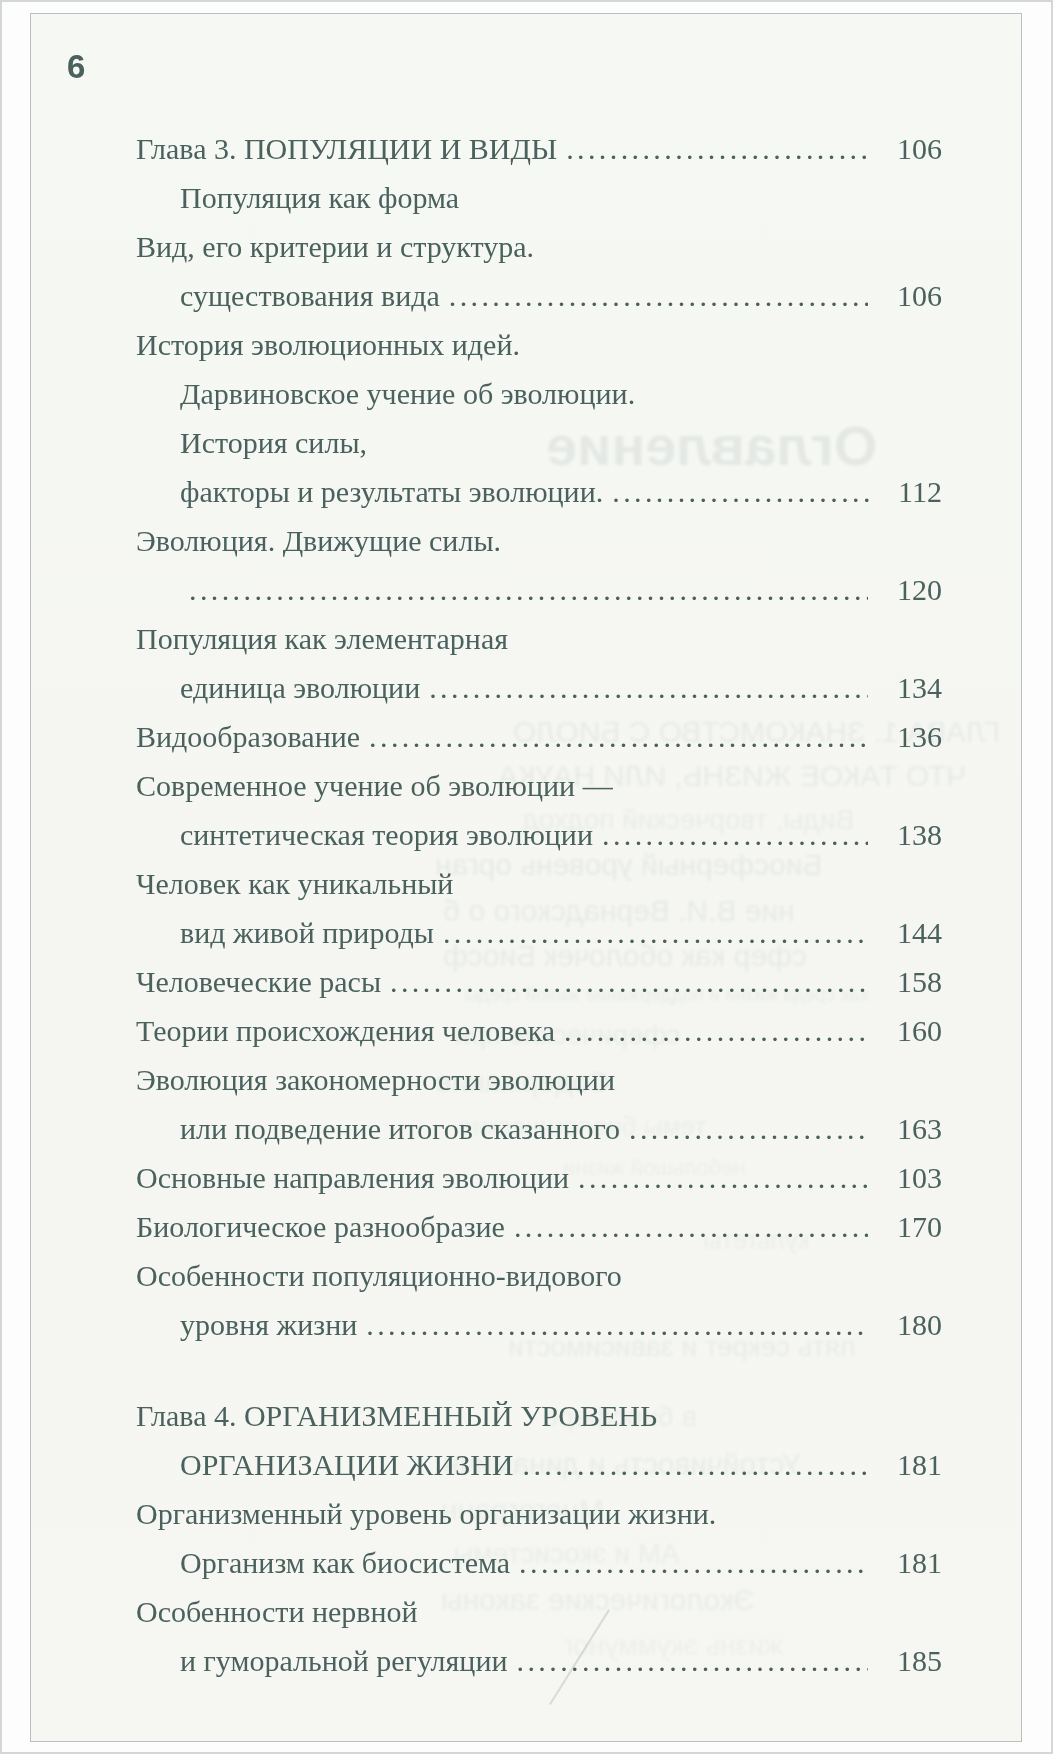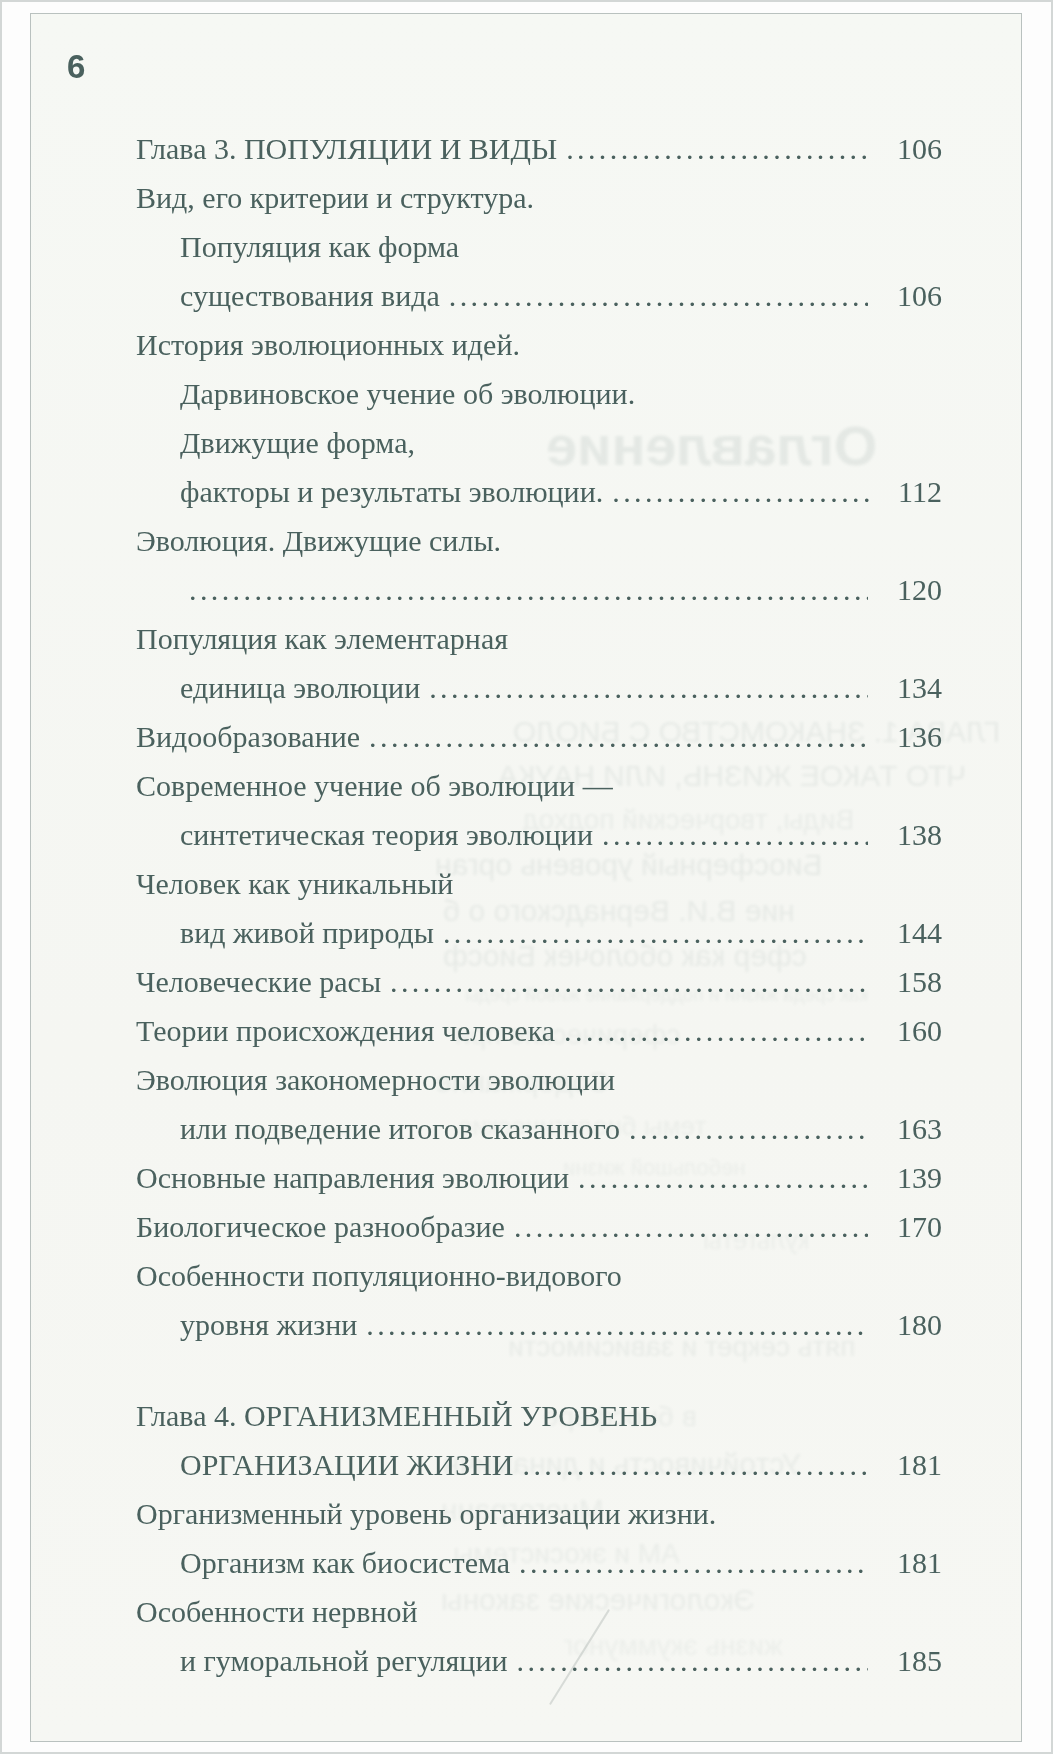--- a/index.html
+++ b/index.html
@@ -71,47 +71,47 @@
       </div>
 
     <div class="folio">6</div>
 
     <div class="toc" id="toc">
         <div class="row">
     <span class="label">Глава 3. ПОПУЛЯЦИИ И ВИДЫ</span>
     <span class="leader">........................................................................................................................</span>
     <span class="pg">106</span>
   </div>
+        <div class="row indent">
+    <span class="label">Популяция как форма</span>
+    <span class="leader"></span>
+    <span class="pg"></span>
+  </div>
         <div class="row">
     <span class="label">Вид, его критерии и структура.</span>
     <span class="leader"></span>
     <span class="pg"></span>
   </div>
         <div class="row indent">
-    <span class="label">Популяция как форма</span>
-    <span class="leader"></span>
-    <span class="pg"></span>
-  </div>
-        <div class="row indent">
     <span class="label">существования вида</span>
     <span class="leader">........................................................................................................................</span>
     <span class="pg">106</span>
   </div>
         <div class="row">
     <span class="label">История эволюционных идей.</span>
     <span class="leader"></span>
     <span class="pg"></span>
   </div>
         <div class="row indent">
     <span class="label">Дарвиновское учение об эволюции.</span>
     <span class="leader"></span>
     <span class="pg"></span>
   </div>
         <div class="row indent">
-    <span class="label">Движущие форма,</span>
+    <span class="label">История силы,</span>
     <span class="leader"></span>
     <span class="pg"></span>
   </div>
         <div class="row indent">
     <span class="label">факторы и результаты эволюции.</span>
     <span class="leader">........................................................................................................................</span>
     <span class="pg">112</span>
   </div>
         <div class="row">
     <span class="label">Эволюция. Движущие силы.</span>
@@ -173,21 +173,21 @@
     <span class="pg"></span>
   </div>
         <div class="row indent">
     <span class="label">или подведение итогов сказанного</span>
     <span class="leader">........................................................................................................................</span>
     <span class="pg">163</span>
   </div>
         <div class="row">
     <span class="label">Основные направления эволюции</span>
     <span class="leader">........................................................................................................................</span>
-    <span class="pg">139</span>
+    <span class="pg">103</span>
   </div>
         <div class="row">
     <span class="label">Биологическое разнообразие</span>
     <span class="leader">........................................................................................................................</span>
     <span class="pg">170</span>
   </div>
         <div class="row">
     <span class="label">Особенности популяционно-видового</span>
     <span class="leader"></span>
     <span class="pg"></span>

